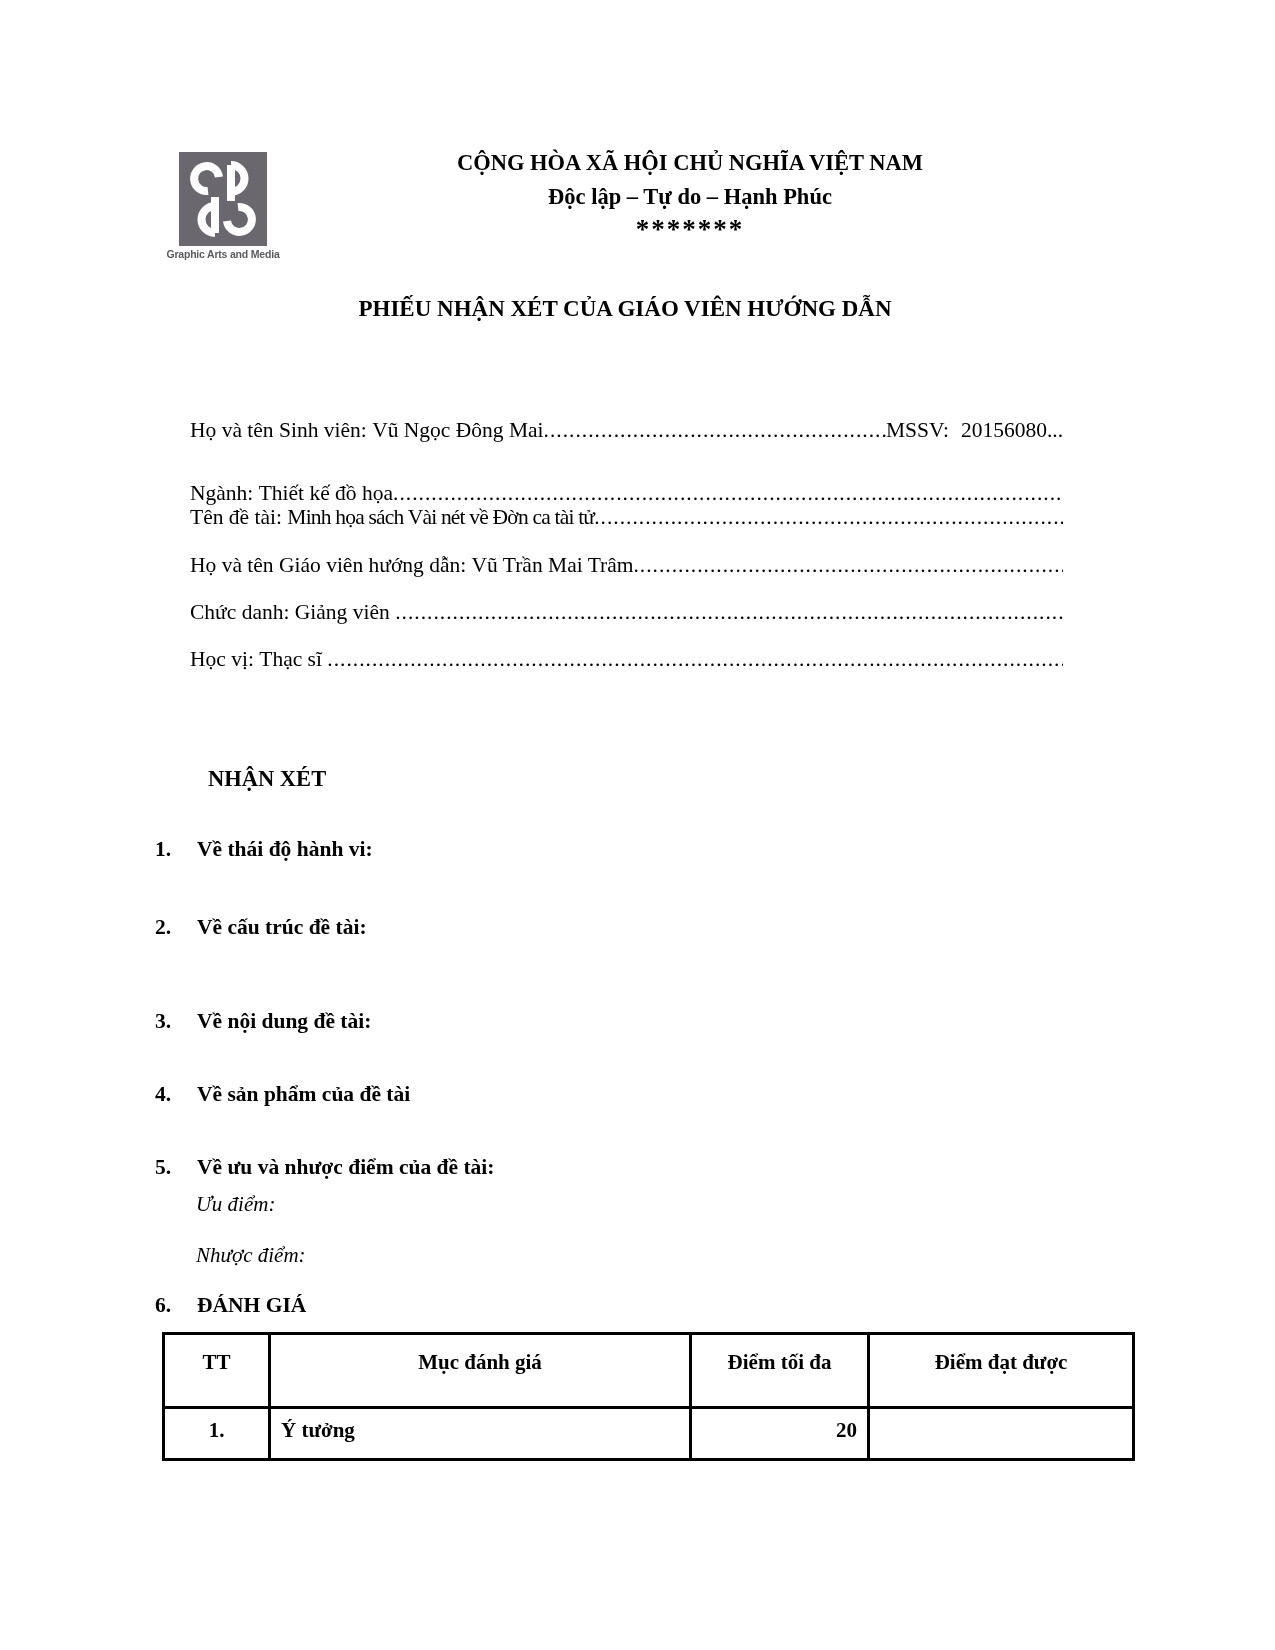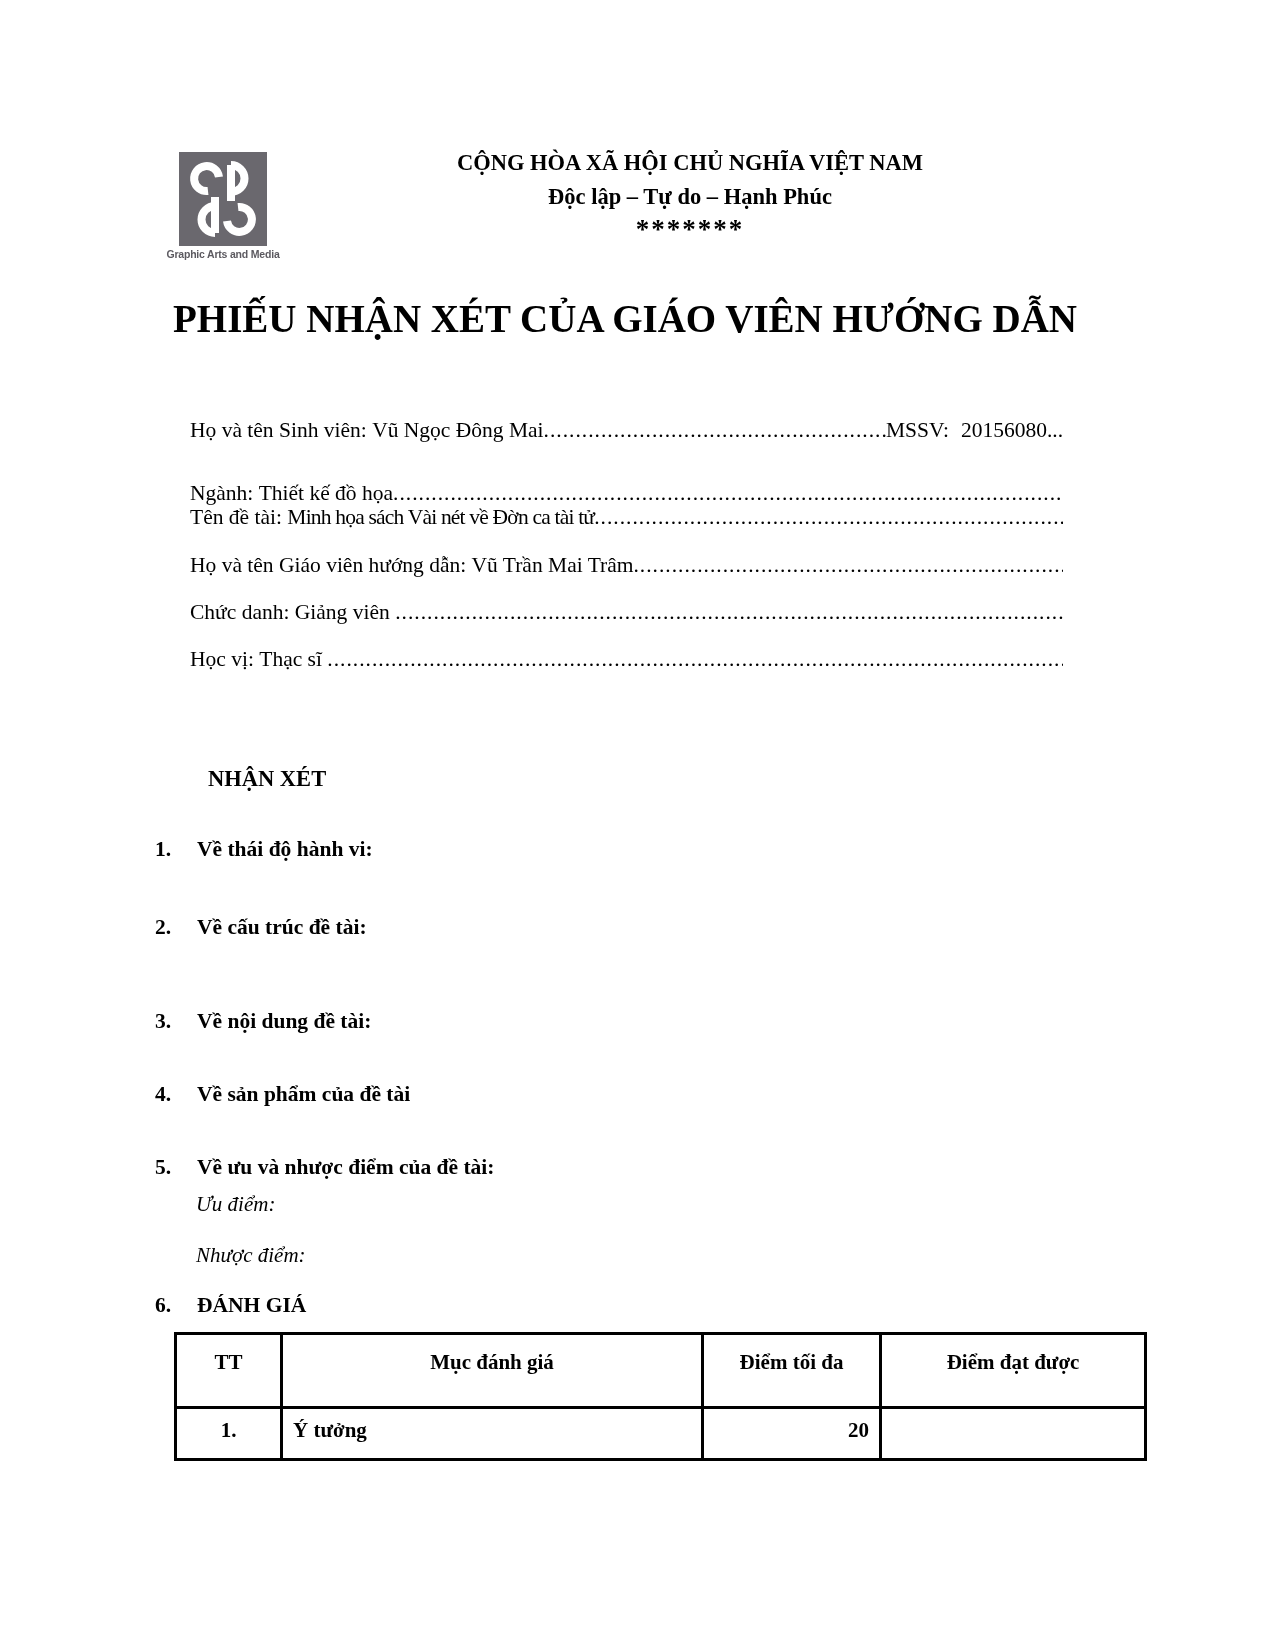--- a/index.html
+++ b/index.html
@@ -23,21 +23,21 @@
     font-weight:bold; font-size:10.5px; letter-spacing:-0.2px;
     color:#5c5a60; white-space:nowrap;
   }
   .nh-line { left:340px; width:700px; text-align:center; font-weight:bold; white-space:nowrap; }
   .nh-line1 { top:150px; font-size:22.5px; }
   .nh-line2 { top:184px; font-size:22.5px; }
   .nh-stars { top:214px; font-size:27px; letter-spacing:2px; }
 
   .doc-title {
     left:0; top:296px; width:1250px;
-    text-align:center; font-weight:bold; font-size:39px;
+    text-align:center; font-weight:bold; font-size:23px;
     white-space:nowrap;
   }
 
   
   .form-line {
     left:190px; width:873px; height:27px;
     display:flex; align-items:flex-end;
     font-size:21.5px; line-height:27px; white-space:pre;
   }
   .form-line .leader {
@@ -55,21 +55,21 @@
     left:155px; width:900px;
     display:flex; font-weight:bold; font-size:21.5px; line-height:27px;
   }
   .num-item .num { width:42px; flex:0 0 42px; }
   .it-1 { top:836px; } .it-2 { top:914px; } .it-3 { top:1008px; }
   .it-4 { top:1081px; } .it-5 { top:1154px; } .it-6 { top:1292px; }
   .sub-item { left:196px; font-style:italic; font-size:21px; line-height:26px; }
   .si-1 { top:1191px; } .si-2 { top:1242px; }
 
   
-  .score-table-wrap { left:174px; top:1332px; }
+  .score-table-wrap { left:162px; top:1332px; }
   table.score {
     border-collapse:collapse; table-layout:fixed;
     width:970px; font-size:21px; font-weight:bold;
   }
   table.score td {
     border:3px solid #000; vertical-align:top;
     overflow:hidden; white-space:nowrap;
   }
   tr.hdr td { height:55px; padding-top:15px; text-align:center; }
   tr.row td { height:39px; padding-top:9px; }

